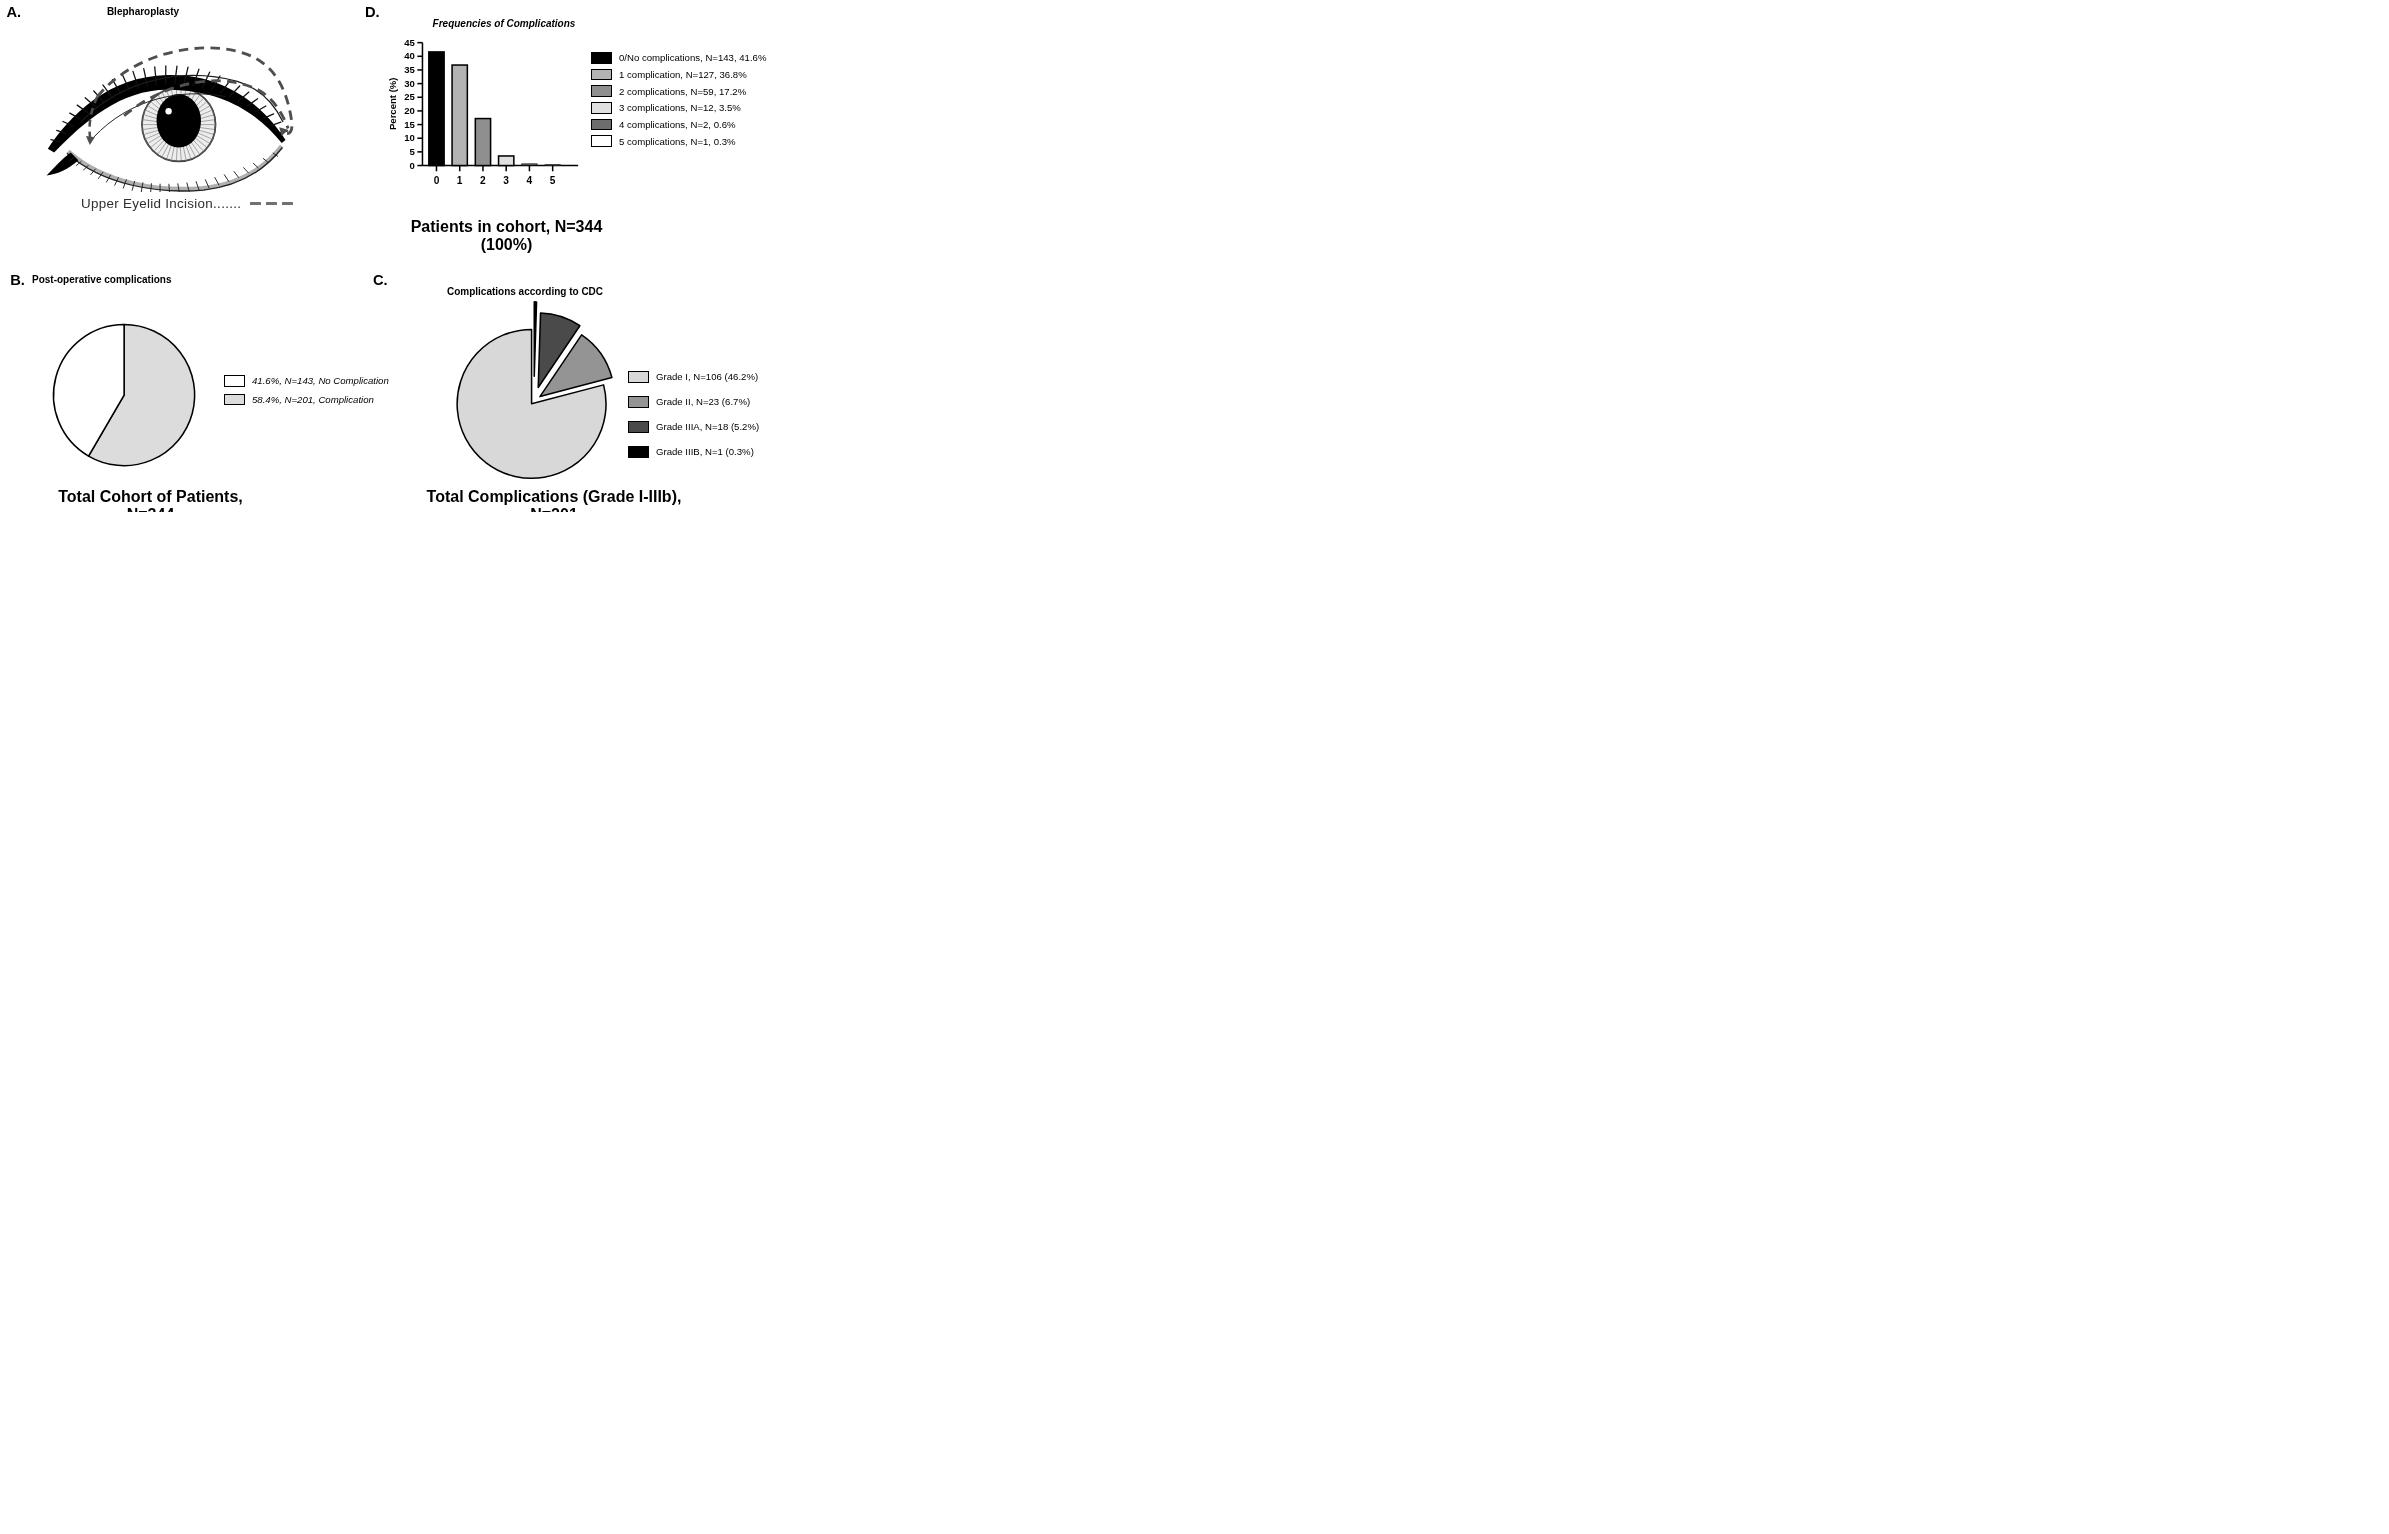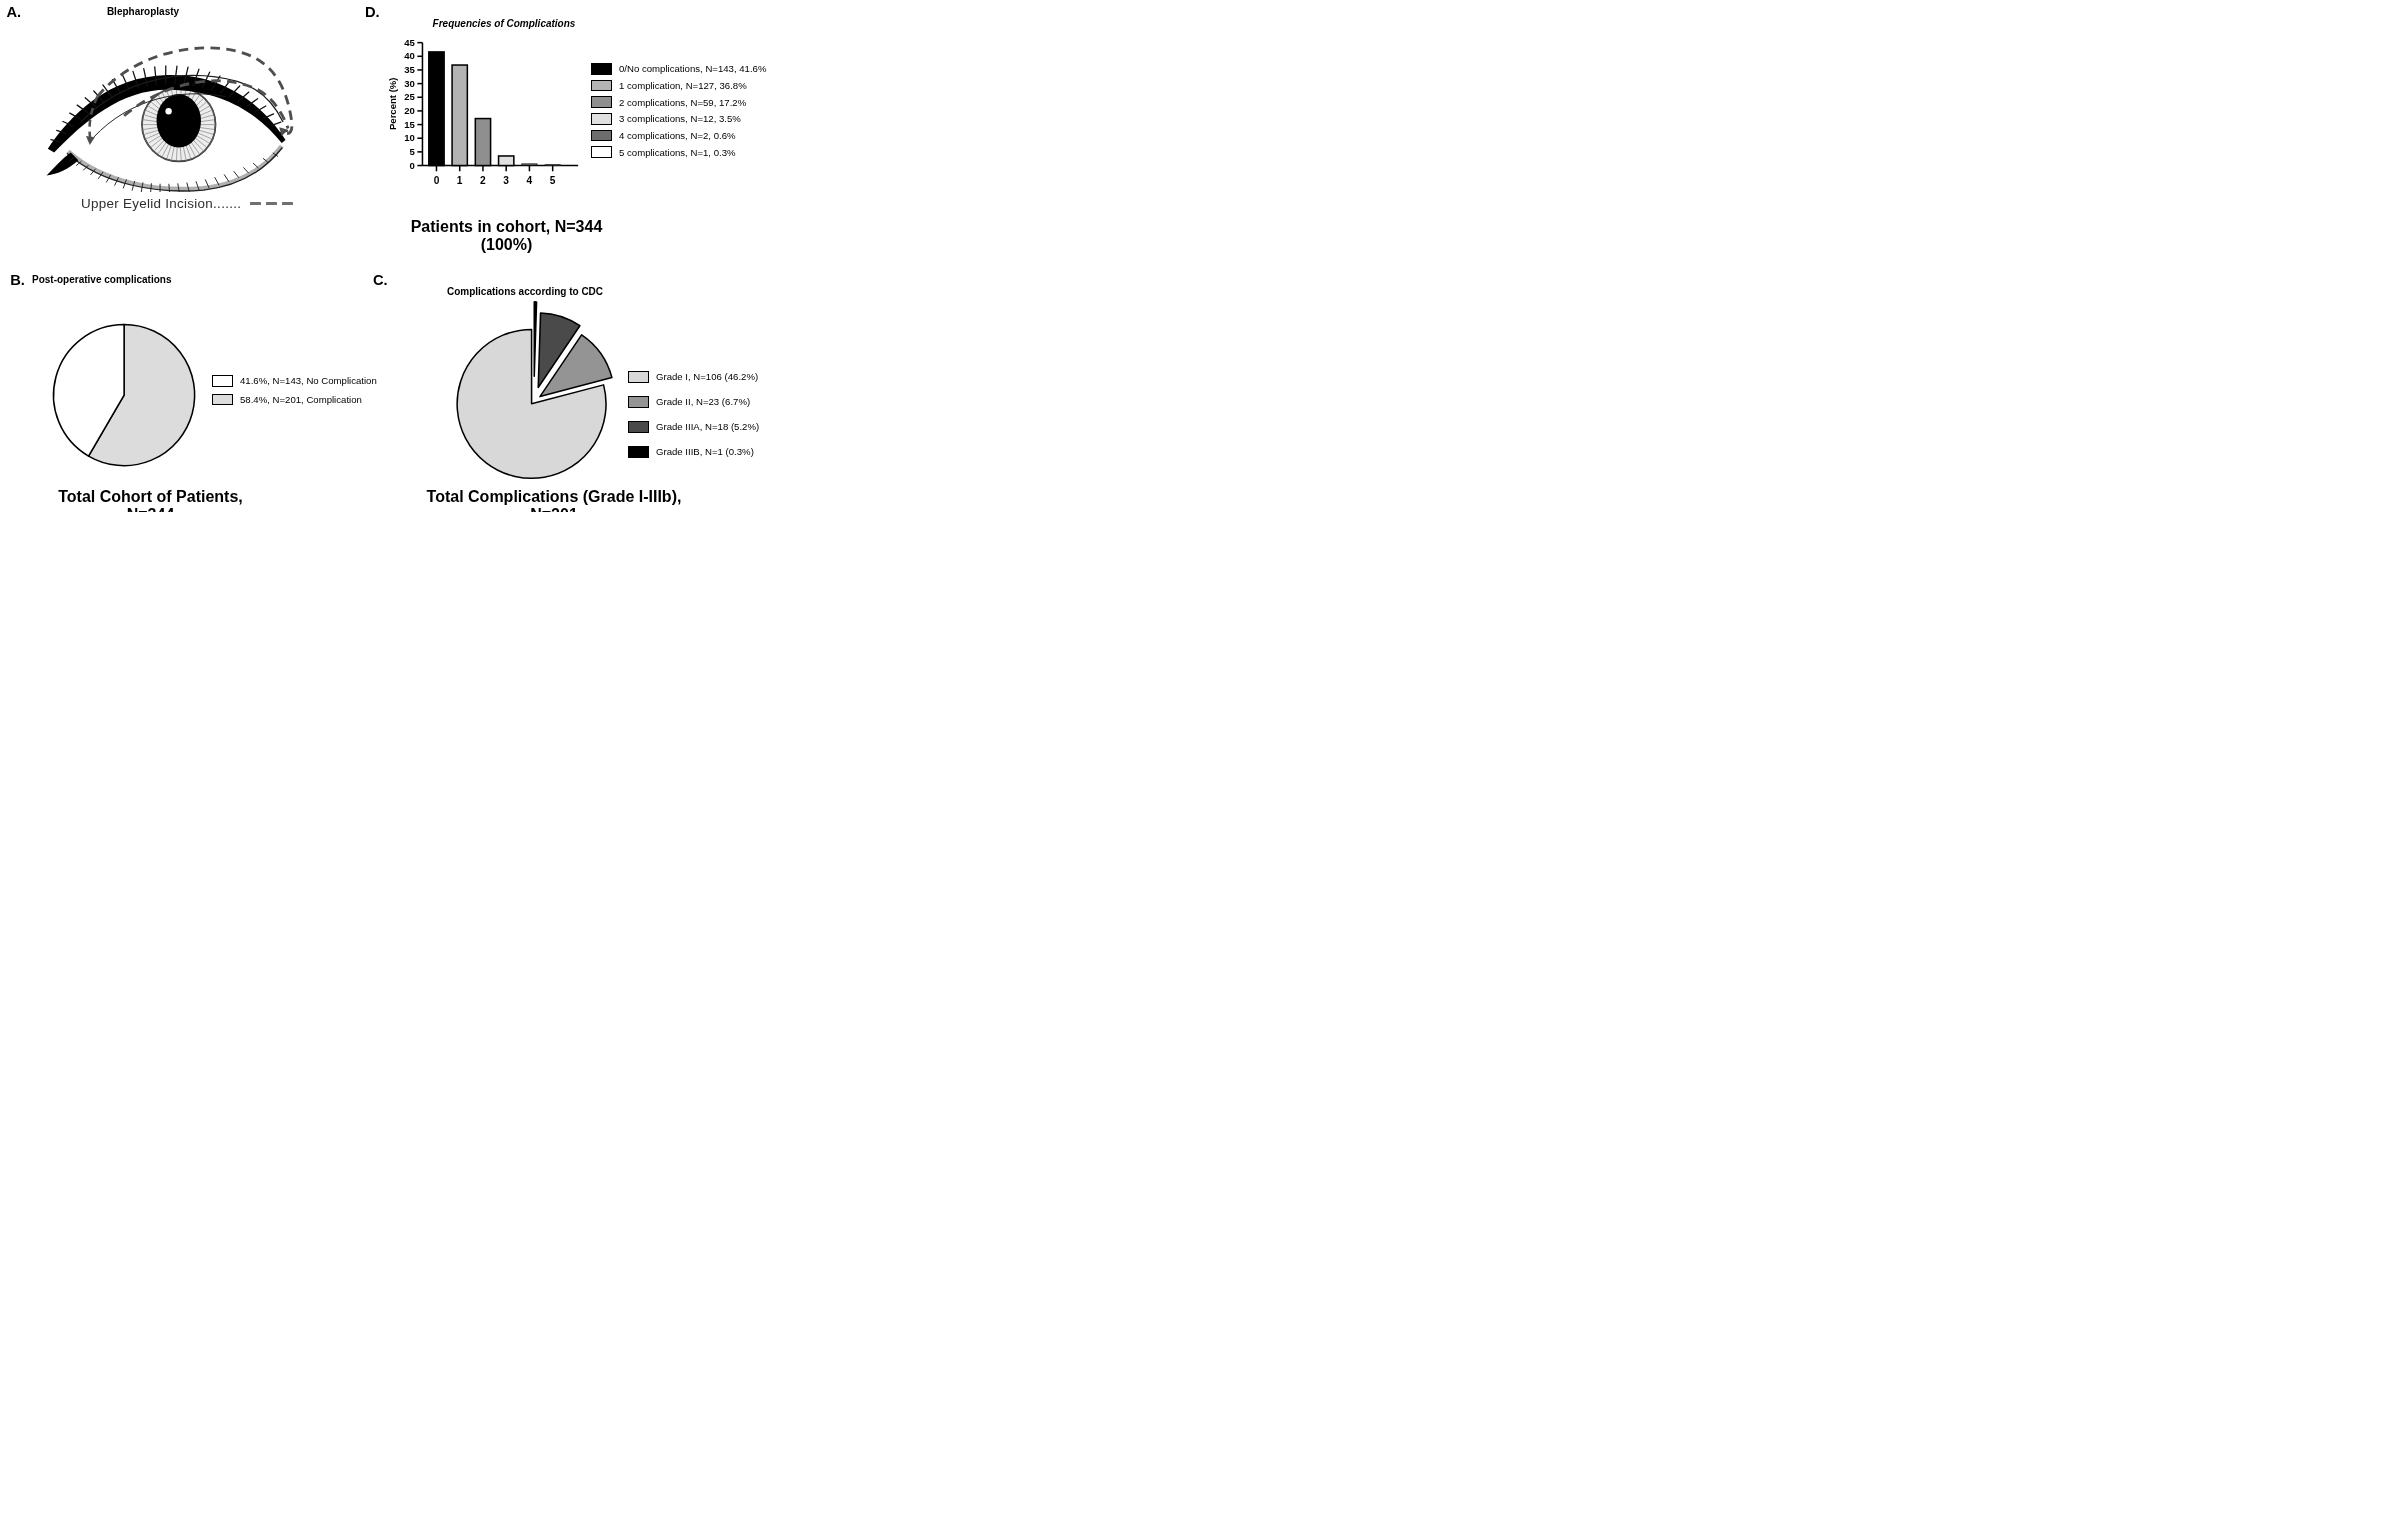--- a/index.html
+++ b/index.html
@@ -218,21 +218,21 @@
       <text x="202.5" y="234" class="xtick" text-anchor="middle">3</text>
       <rect x="227" y="202.42666666666668" width="24" height="2.5733333333333333" fill="#6d6d6d" class="bar tiny"></rect>
       <line x1="239" y1="205" x2="239" y2="214" class="ax"></line>
       <text x="239" y="234" class="xtick" text-anchor="middle">4</text>
       <rect x="263.5" y="203.71333333333334" width="24" height="1.2866666666666666" fill="#ffffff" class="bar tiny"></rect>
       <line x1="275.5" y1="205" x2="275.5" y2="214" class="ax"></line>
       <text x="275.5" y="234" class="xtick" text-anchor="middle">5</text>
       <text x="30" y="108" class="ylab" text-anchor="middle" transform="rotate(-90 30 108)">Percent (%)</text>
     </svg>
 
-  <div class="abs legend legend-d" style="left:591px;top:63px;" id="legend-d">
+  <div class="abs legend legend-d" style="left:591px;top:52px;" id="legend-d">
       <div class="lrow">
         <span class="swatch" style="background: rgb(0, 0, 0);"></span>
         <span class="ltext">0/No complications, N=143, 41.6%</span>
       </div>
       <div class="lrow">
         <span class="swatch" style="background: rgb(179, 179, 179);"></span>
         <span class="ltext">1 complication, N=127, 36.8%</span>
       </div>
       <div class="lrow">
         <span class="swatch" style="background: rgb(143, 143, 143);"></span>
@@ -255,21 +255,21 @@
   <div class="abs caption center" style="left:392px;top:218px;width:229px;">Patients in cohort, N=344 (100%)</div>
 
   <div class="abs plabel" style="left:10.2px;top:272px;">B.</div>
   <div class="abs ptitle" style="left:32px;top:274px;">Post-operative complications</div>
 
   <svg class="abs" style="left:37px;top:308px;" width="178" height="178" viewBox="0 0 280 280" id="pie-b-svg">
       <path d="M 137.00 137.00 L 137.00 26.00 A 111 111 0 1 1 81.10 232.90 Z" fill="#dcdcdc" class="slice"></path>
       <path d="M 137.00 137.00 L 81.10 232.90 A 111 111 0 0 1 137.00 26.00 Z" fill="#ffffff" class="slice"></path>
     </svg>
 
-  <div class="abs legend legend-b" style="left:212px;top:375px;" id="legend-b">
+  <div class="abs legend legend-b" style="left:224px;top:375px;font-style:italic;" id="legend-b">
       <div class="lrow">
         <span class="swatch" style="background: rgb(255, 255, 255);"></span>
         <span class="ltext">41.6%, N=143, No Complication</span>
       </div>
       <div class="lrow">
         <span class="swatch" style="background: rgb(220, 220, 220);"></span>
         <span class="ltext">58.4%, N=201, Complication</span>
       </div>
     </div>
 

